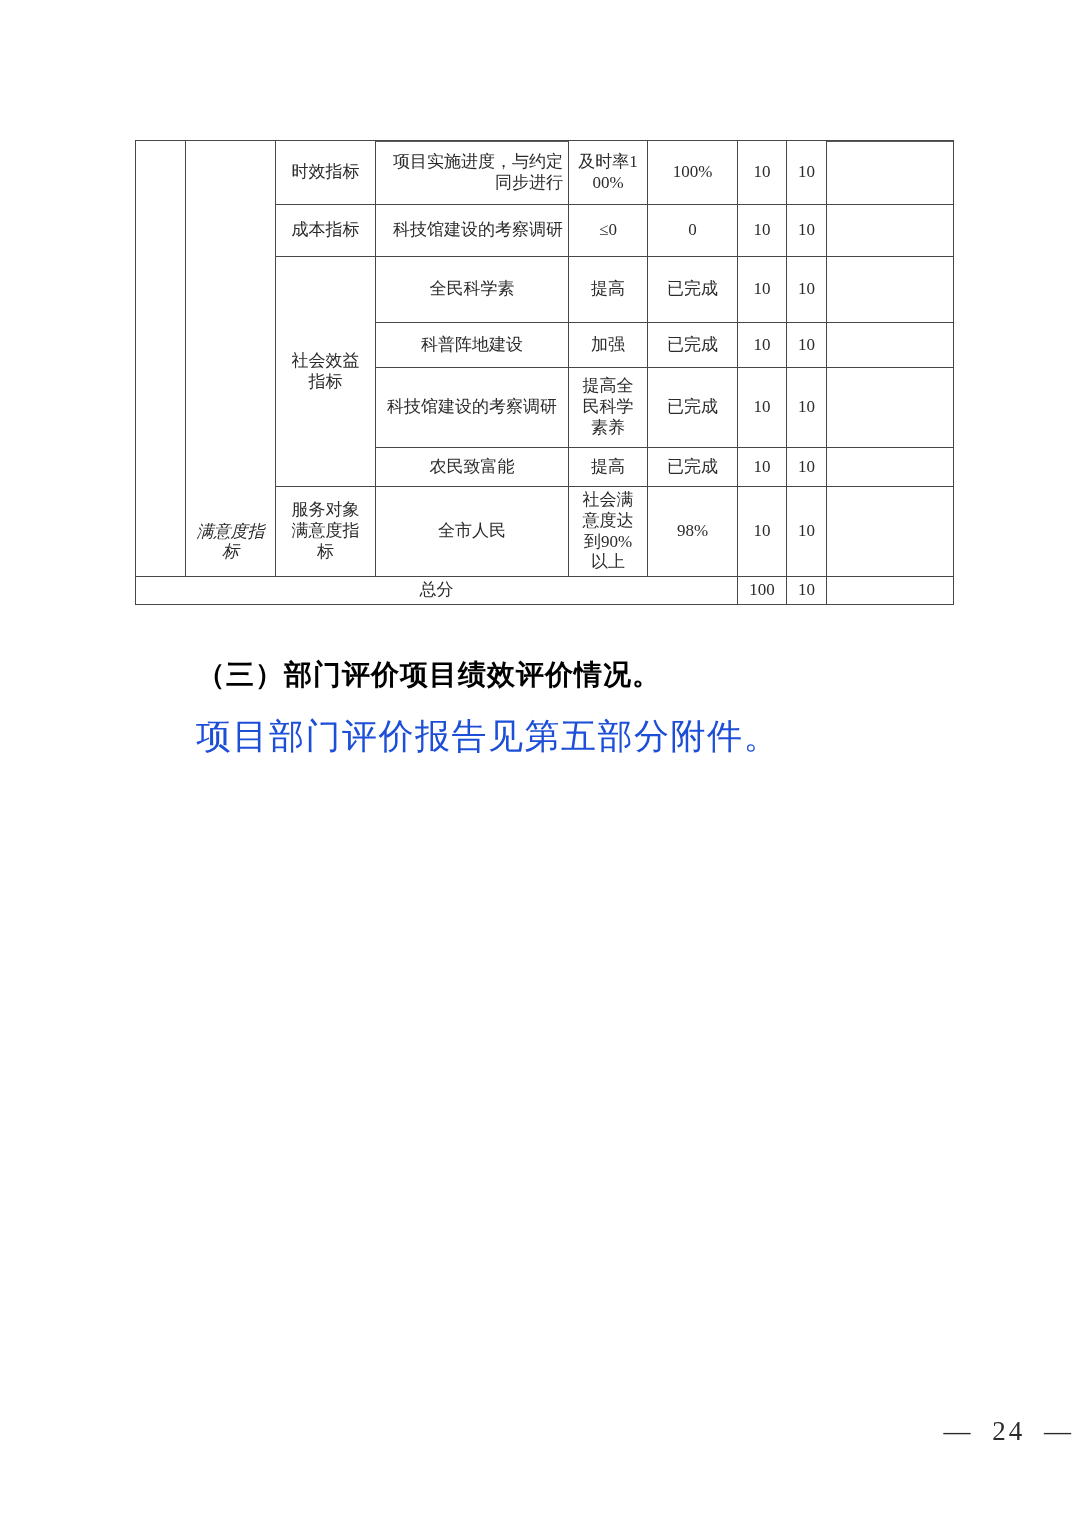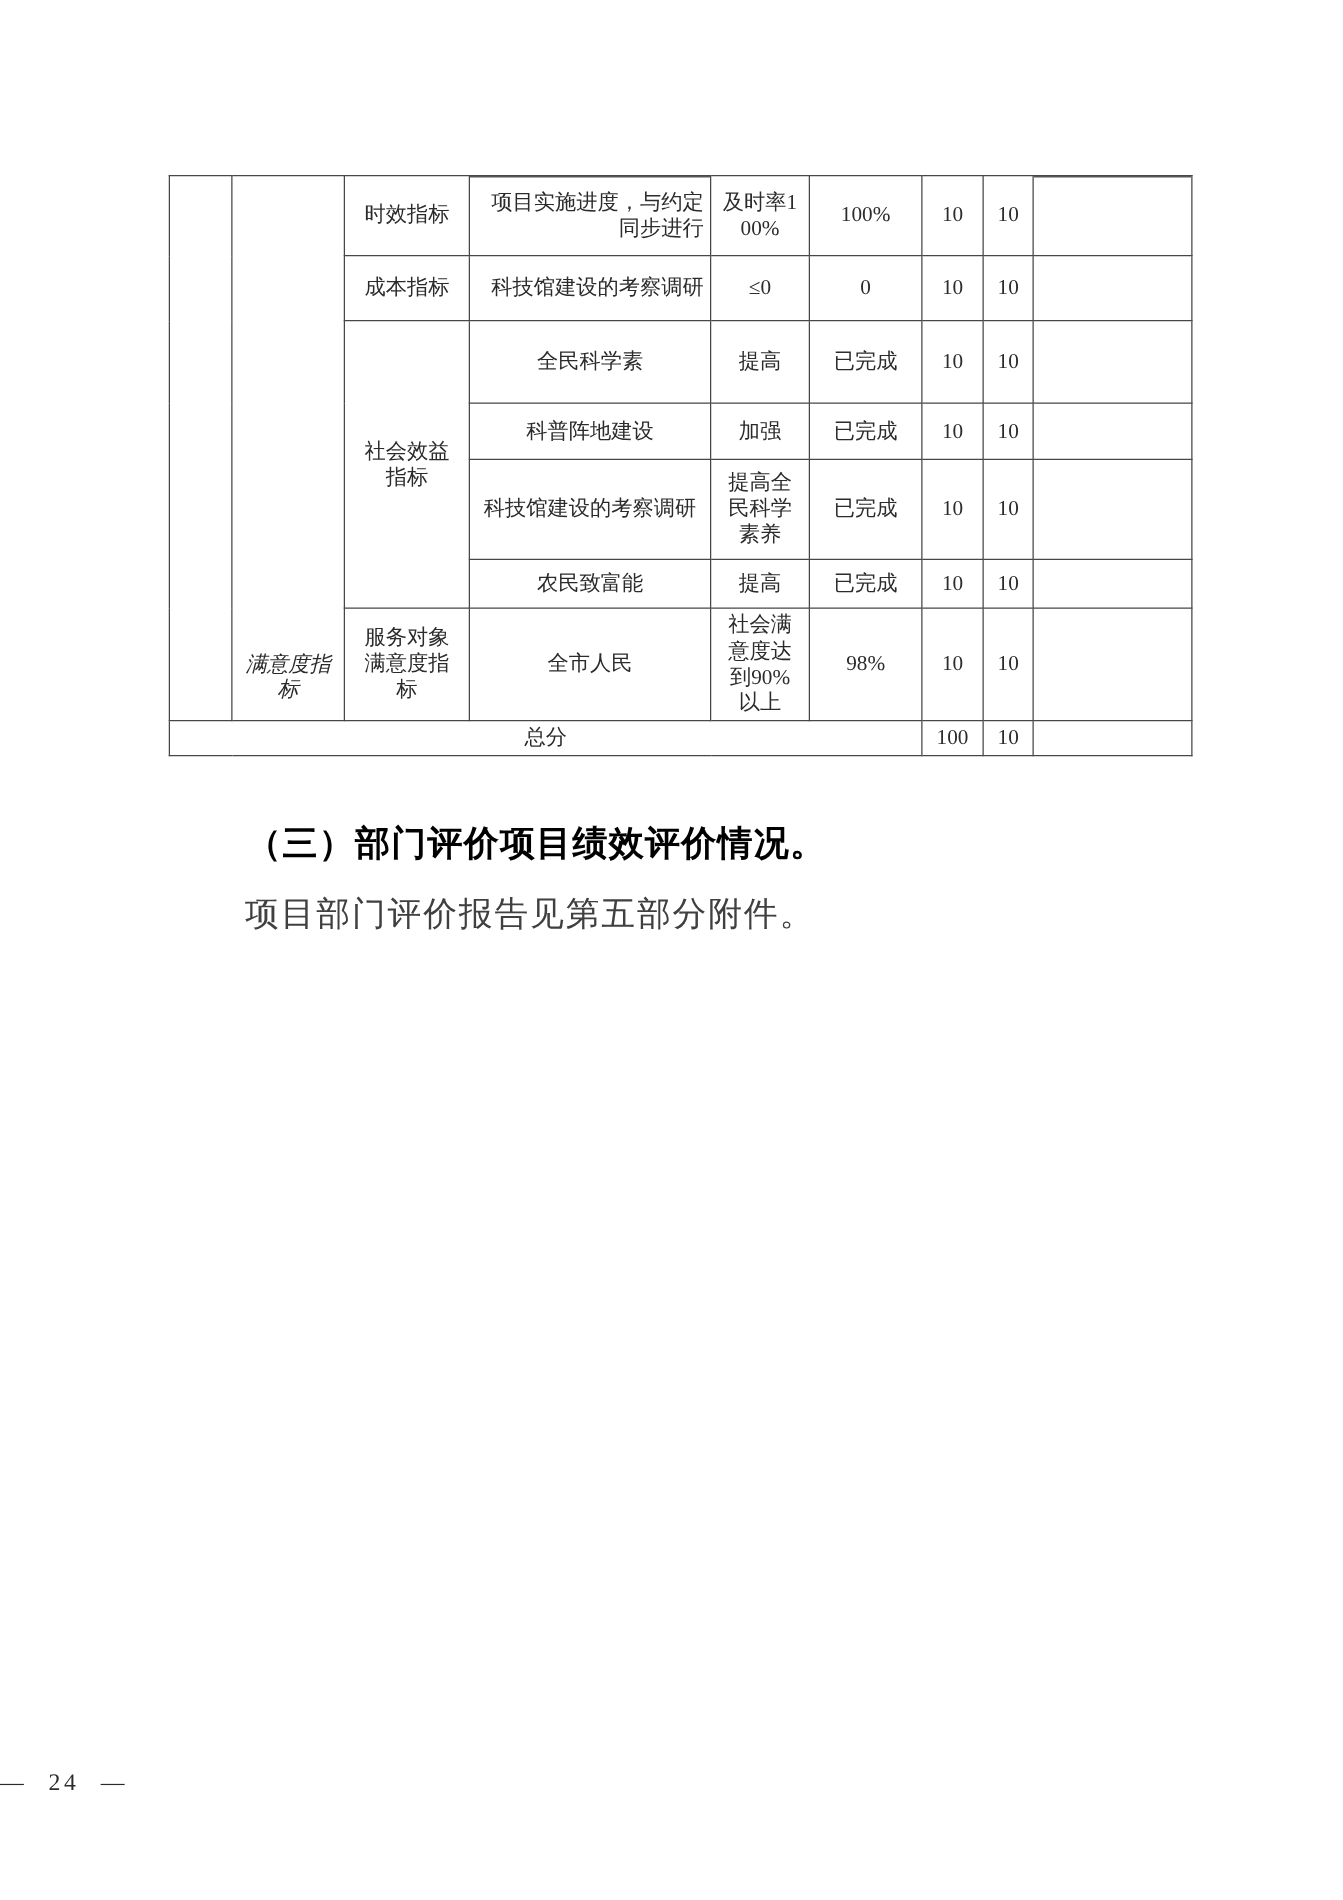--- a/index.html
+++ b/index.html
@@ -68,32 +68,32 @@
     font-size: 28px;
     font-weight: bold;
     letter-spacing: 1px;
     color: #000000;
     white-space: nowrap;
   }
   .para {
     position: absolute;
     left: 196px;
     top: 713px;
-    font-size: 27px;
+    font-size: 35px;
     letter-spacing: 1.5px;
-    color: #404040;
+    color: #1d4ed8;
     white-space: nowrap;
   }
   .page-num {
     position: absolute;
     top: 1416px;
     left: 0;
     width: 100%;
-    text-align: left;
-    font-size: 19px;
+    text-align: right;
+    font-size: 27px;
     letter-spacing: 3px;
     word-spacing: 9px;
     color: #2b2b2b;
   }
 </style>
 </head>
 <body>
 
 <table class="eval-table">
   <colgroup>

